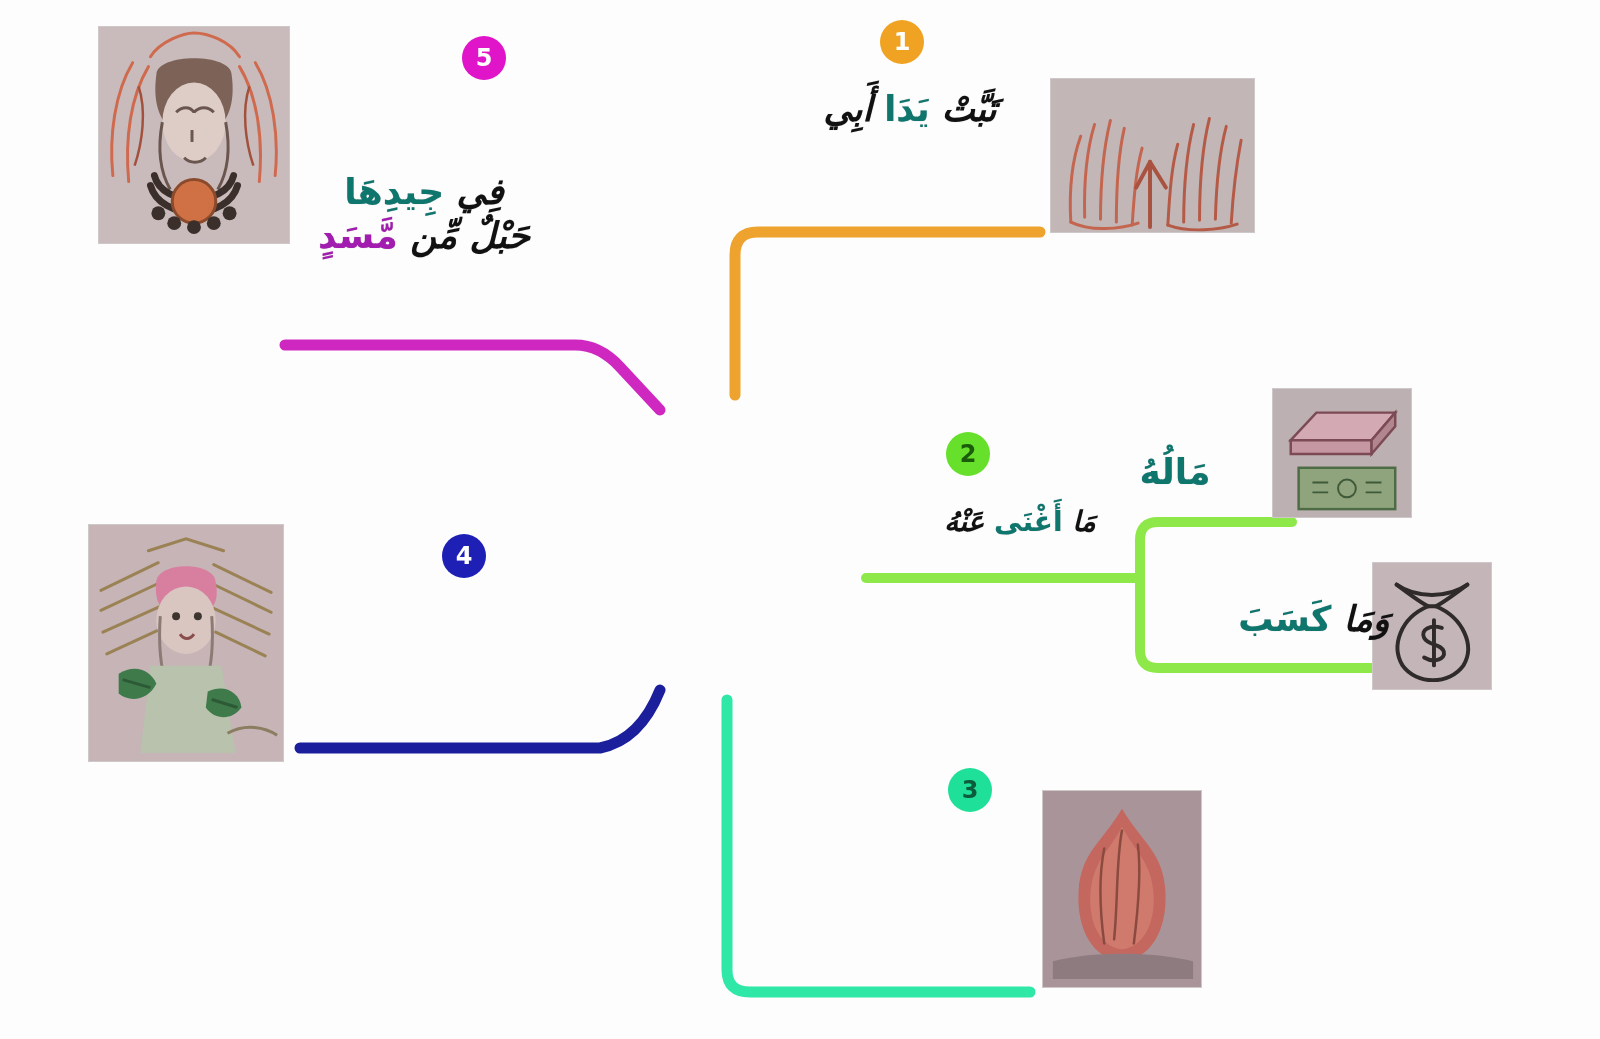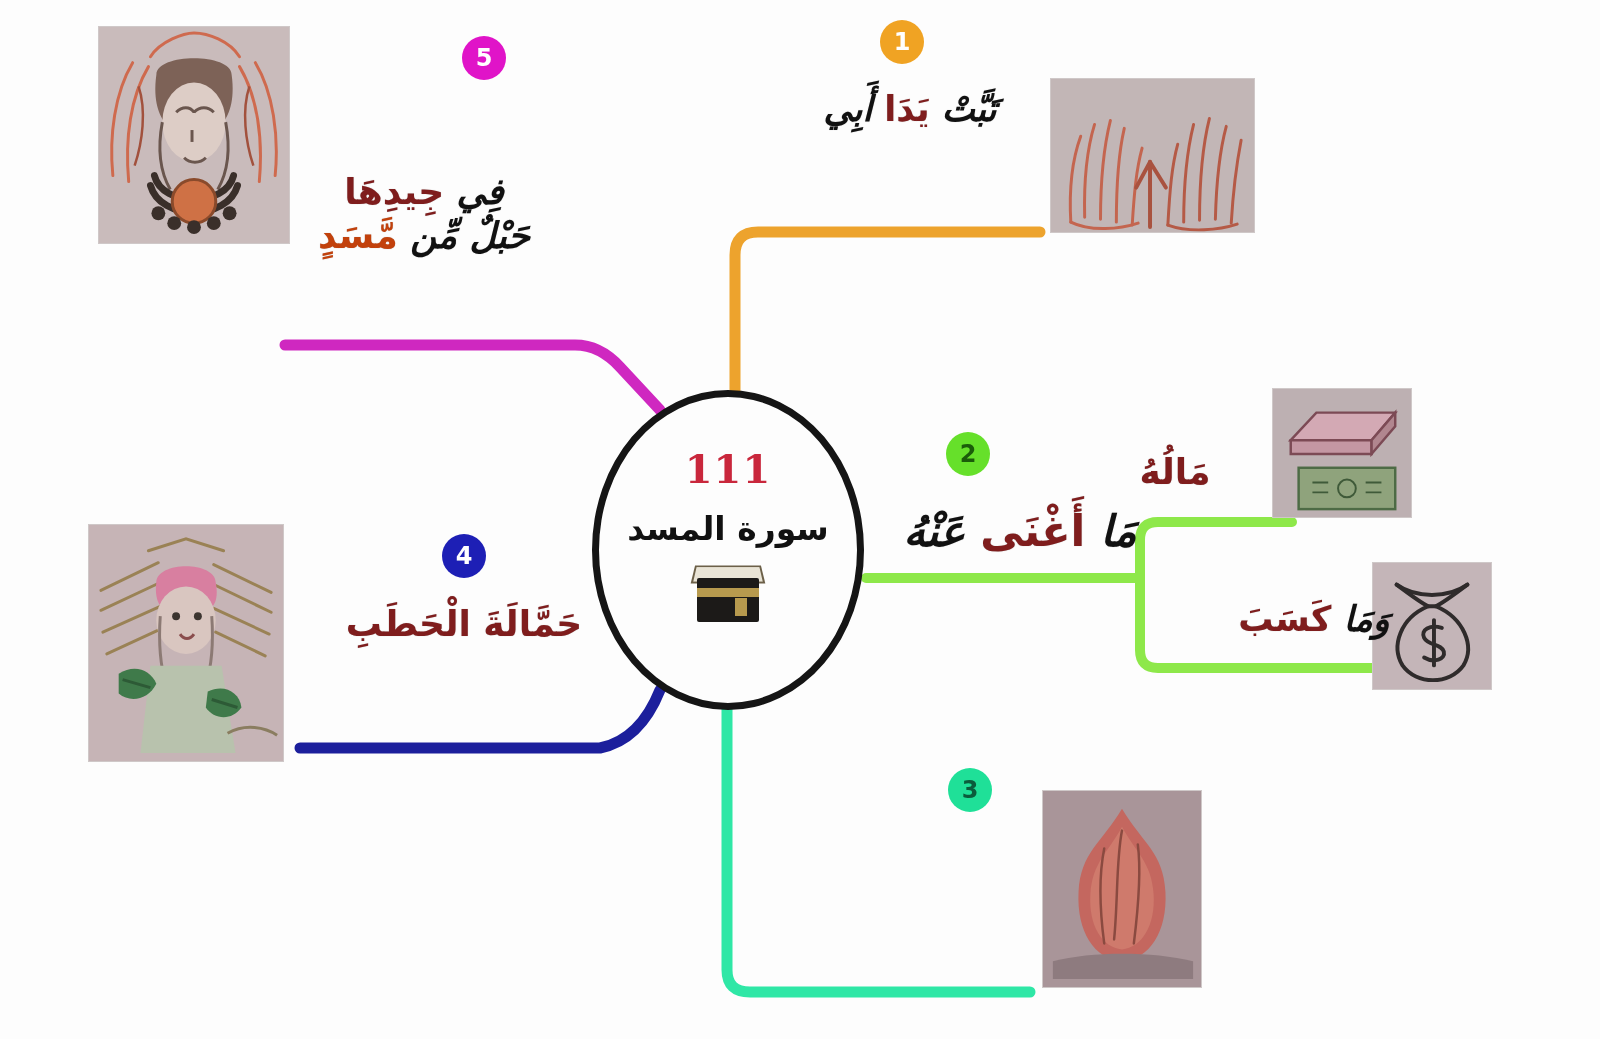--- a/index.html
+++ b/index.html
@@ -96,22 +96,22 @@
     position: absolute;
     direction: rtl;
     text-align: center;
     font-weight: bold;
     line-height: 1.22;
     color: #111111;
     text-shadow: 0 0 1px rgba(0,0,0,0.25);
     white-space: nowrap;
     z-index: 5;
   }
-  .verse .hl-red { color: #7f1d1d; }
-  .verse .hl-navy { color: #c2410c; }
+  .verse .hl-red { color: #0f766e; }
+  .verse .hl-navy { color: #a21caf; }
   .verse .hl-black { color: #111111; font-style: italic; }
   
   .badge {
     position: absolute;
     width: 44px; height: 44px;
     border-radius: 50%;
     display: flex;
     align-items: center;
     justify-content: center;
     font-family: "DejaVu Sans", "Liberation Sans", sans-serif;
@@ -150,30 +150,20 @@
     <path d="M 1140,578 L 1140,540 Q 1140,522 1158,522 L 1292,522" fill="none" stroke="#8ee84a" stroke-width="10" stroke-linecap="round"></path>
     <path d="M 1140,578 L 1140,650 Q 1140,668 1158,668 L 1372,668" fill="none" stroke="#8ee84a" stroke-width="10" stroke-linecap="round"></path>
 
     <path d="M 727,700 L 727,970 Q 727,992 750,992 L 1030,992" fill="none" stroke="#2fe7a6" stroke-width="11" stroke-linecap="round"></path>
 
     <path d="M 660,690 Q 640,740 600,748 L 300,748" fill="none" stroke="#1c1f9c" stroke-width="11" stroke-linecap="round"></path>
 
     <path d="M 660,410 L 620,367 Q 600,345 575,345 L 285,345" fill="none" stroke="#cf28c0" stroke-width="11" stroke-linecap="round"></path>
   </svg>
 
-  <div class="center-node">
-    <div class="center-number">111</div>
-    <div class="center-title">سورة المسد</div>
-    <div class="kaaba">
-      <div class="top"></div>
-      <div class="body"></div>
-      <div class="band"></div>
-      <div class="door"></div>
-    </div>
-  </div>
 
   <div class="badge b1" style="left:880px; top:20px;">1</div>
 
   <div class="verse" id="v1" style="left:780px; top:88px; width:260px; font-size:35px;">
       <div><span class="hl-black">تَبَّتْ </span><span class="hl-red">يَدَا</span><span class="hl-black"> أَبِي</span></div>
     </div>
 
   <div class="thumb" style="left:1050px; top:78px; width:205px; height:155px;">
     <svg viewBox="0 0 205 155" preserveAspectRatio="none">
       <rect x="0" y="0" width="205" height="155" fill="#c2b6b6"></rect>
@@ -196,21 +186,21 @@
       <g stroke="#a9523f" stroke-width="4" fill="none" stroke-linecap="round">
         <path d="M100,150 L100,84"></path>
         <path d="M100,84 L86,110"></path>
         <path d="M100,84 L116,110"></path>
       </g>
     </svg>
   </div>
 
   <div class="badge b2" style="left:946px; top:432px;">2</div>
 
-  <div class="verse" id="v2" style="left:900px; top:505px; width:240px; font-size:43px;">
+  <div class="verse" id="v2" style="left:900px; top:505px; width:240px; font-size:28px;">
       <div><span class="hl-black">مَا </span><span class="hl-red">أَغْنَى</span><span class="hl-black"> عَنْهُ</span></div>
     </div>
 
   <div class="verse" id="v2a" style="left:1115px; top:450px; width:120px; font-size:36px;">
       <div><span class="hl-red">مَالُهُ</span></div>
     </div>
 
   <div class="verse" id="v2b" style="left:1212px; top:598px; width:204px; font-size:35px;">
       <div><span class="hl-black">وَمَا </span><span class="hl-red">كَسَبَ</span></div>
     </div>
@@ -264,21 +254,20 @@
         <path d="M96,54 C100,84 96,122 92,154"></path>
         <path d="M62,58 C56,88 58,124 62,154"></path>
       </g>
       <path d="M10,172 C50,162 110,162 152,172 L152,190 L10,190 Z" fill="#8e7b7f"></path>
     </svg>
   </div>
 
   <div class="badge b4" style="left:442px; top:534px;">4</div>
 
   <div class="verse" id="v4" style="left:312px; top:602px; width:304px; font-size:36px;">
-      <div><span class="hl-red">حَمَّالَةَ الْحَطَبِ</span></div>
     </div>
 
   <div class="thumb" style="left:88px; top:524px; width:196px; height:238px;">
     <svg viewBox="0 0 196 238" preserveAspectRatio="none">
       <rect x="0" y="0" width="196" height="238" fill="#c6b4b6"></rect>
       <g stroke="#9a8255" stroke-width="3" fill="none" stroke-linecap="round">
         <path d="M12,66 L70,38 M12,86 L72,58 M14,108 L72,82 M18,130 L70,106"></path>
         <path d="M184,68 L126,40 M184,88 L126,60 M182,110 L126,84 M178,132 L128,108"></path>
         <path d="M60,26 L98,14 L136,26"></path>
       </g>

